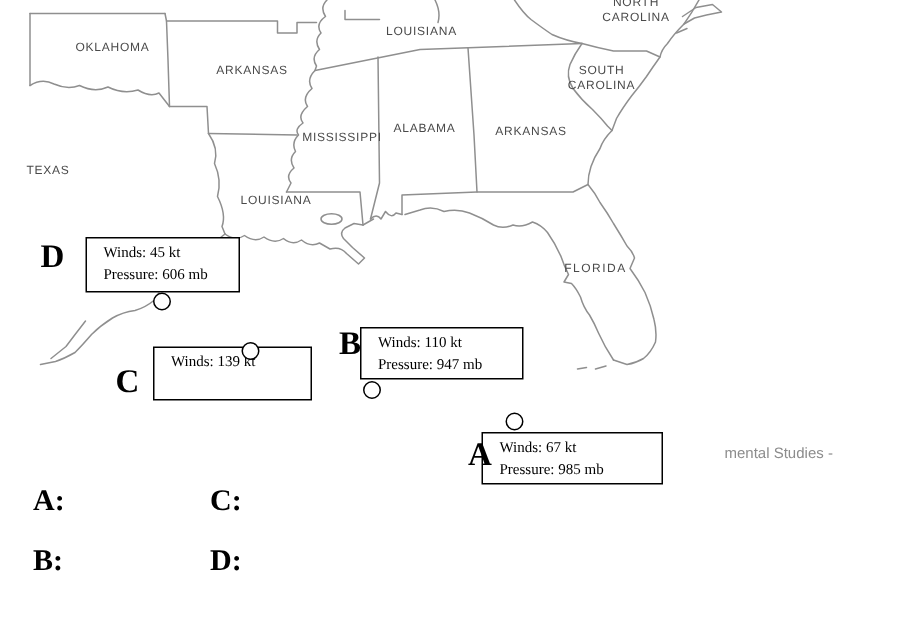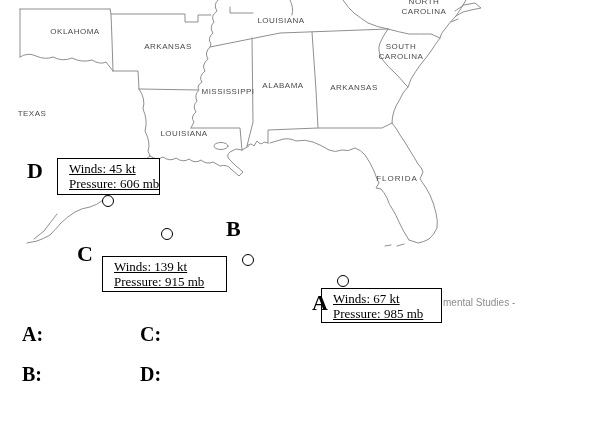--- a/index.html
+++ b/index.html
@@ -6,26 +6,26 @@
   #page{position:relative;width:601px;height:422px;background:#ffffff;overflow:hidden;
         font-family:"Liberation Serif","DejaVu Serif",serif;}
   #map-svg{position:absolute;left:0;top:0;z-index:1;}
   #map-svg path, #map-svg ellipse{fill:none;stroke:#8f8f8f;stroke-width:1;stroke-linejoin:round;stroke-linecap:round;}
   .state-label{position:absolute;z-index:2;transform:translateX(-50%);
         font-family:"Liberation Sans","DejaVu Sans",sans-serif;
         font-size:8px;letter-spacing:0.5px;color:#4a4a4a;white-space:nowrap;}
   .marker-letter{position:absolute;z-index:4;font-weight:bold;font-size:22px;color:#000;line-height:1;}
   .info-box{position:absolute;z-index:3;background:#fff;border:1.5px solid #000;
         box-sizing:border-box;padding:2px 0 0 11px;}
-  .info-box div{font-size:13px;line-height:15px;color:#000;white-space:nowrap;text-decoration:underline;}
+  .info-box div{font-size:10px;line-height:15px;color:#000;white-space:nowrap;}
   .storm-circle{position:absolute;z-index:3;width:12px;height:12px;border:1.4px solid #000;
         border-radius:50%;background:#fff;box-sizing:border-box;}
   .answer{position:absolute;z-index:4;font-weight:bold;font-size:20px;color:#000;line-height:1;}
   .credit{position:absolute;z-index:2;font-family:"Liberation Sans","DejaVu Sans",sans-serif;
-        font-size:10px;line-height:12px;color:#8c8c8c;white-space:nowrap;}
+        font-size:10px;line-height:12px;color:#8c8c8c;white-space:nowrap;margin-left:40px;}
 </style>
 </head>
 <body>
 
 <div id="page">
 
   <svg id="map-svg" width="601" height="422" viewBox="0 0 601 422">
 
     <path d="M20 9 H110"></path>
     <path d="M20 9 V57"></path>
@@ -81,27 +81,30 @@
   <div class="state-label" style="left:397px;top:174px;letter-spacing:1px">FLORIDA</div>
 
   <div class="marker-letter" style="left:27px;top:160px">D</div>
   <div class="info-box" style="left:57px;top:158px;width:103px;height:37px">
     <div>Winds: 45 kt</div>
     <div>Pressure:  606 mb</div>
   </div>
   <div class="storm-circle" style="left:102px;top:195px"></div>
 
   <div class="marker-letter" style="left:77px;top:243px">C</div>
-  <div class="info-box" style="left:102px;top:256px;width:125px;height:36px">
+  <div class="info-box" style="left:102px;top:231px;width:106px;height:36px">
     <div>Winds: 139 kt</div>
-    <div>Pressure:  915 mb</div>
   </div>
   <div class="storm-circle" style="left:161px;top:228px"></div>
 
   <div class="marker-letter" style="left:226px;top:218px">B</div>
+  <div class="info-box" style="left:240px;top:218px;width:109px;height:35px">
+    <div>Winds: 110 kt</div>
+    <div>Pressure:  947 mb</div>
+  </div>
   <div class="storm-circle" style="left:242px;top:254px"></div>
 
   <div class="marker-letter" style="left:312px;top:292px">A</div>
   <div class="info-box" style="left:321px;top:288px;width:121px;height:35px">
     <div>Winds: 67 kt</div>
     <div>Pressure:  985 mb</div>
   </div>
   <div class="storm-circle" style="left:337px;top:275px"></div>
 
   <div class="credit" style="left:443px;top:297px">

